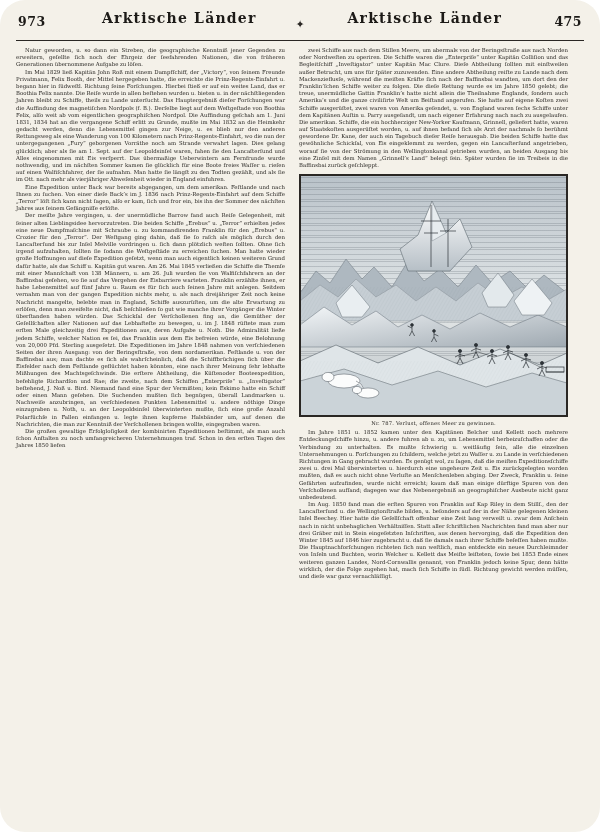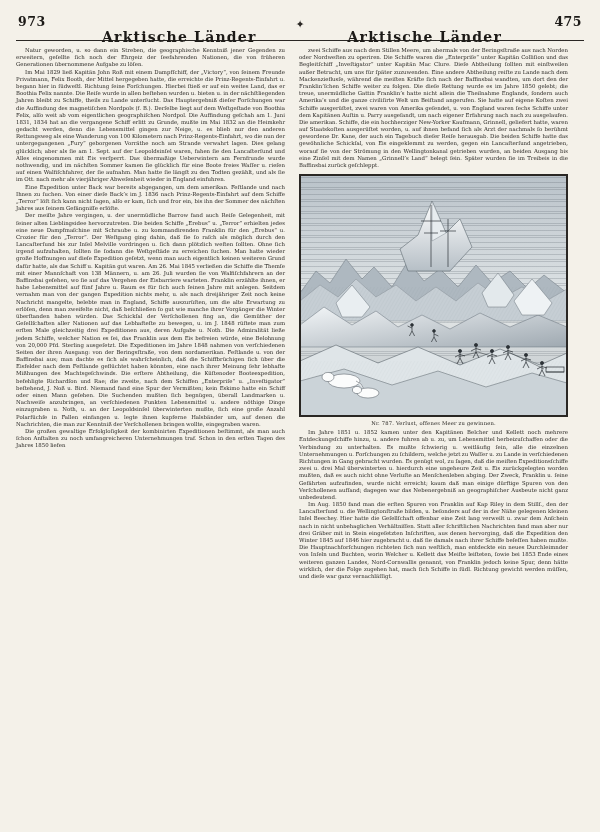--- a/index.html
+++ b/index.html
@@ -14,40 +14,41 @@
     color: #1c1a17;
     overflow: hidden;
   }
   .page {
     position: relative;
     width: 600px;
     height: 832px;
     background: #f4f1e9;
     box-sizing: border-box;
     padding: 10px 16px 14px 16px;
+    border-radius: 25px;
   }
   
   .runhead {
     position: relative;
     height: 30px;
     border-bottom: 1.2px solid #2a2724;
     margin-bottom: 6px;
   }
   .runhead .folio {
     position: absolute;
     top: 4px;
     font-size: 12.5px;
     font-weight: bold;
     letter-spacing: .5px;
   }
   .runhead .folio.left { left: 2px; }
   .runhead .folio.right { right: 2px; }
   .runhead .title {
     position: absolute;
-    top: 19px;
+    top: 0;
     font-family: "DejaVu Serif", serif;
     font-size: 14px;
     font-weight: bold;
     letter-spacing: 1.2px;
     white-space: nowrap;
   }
   .runhead .title.t1 { left: 86px; }
   .runhead .title.t2 { right: 82px; }
   .runhead .ornament {
     position: absolute;

